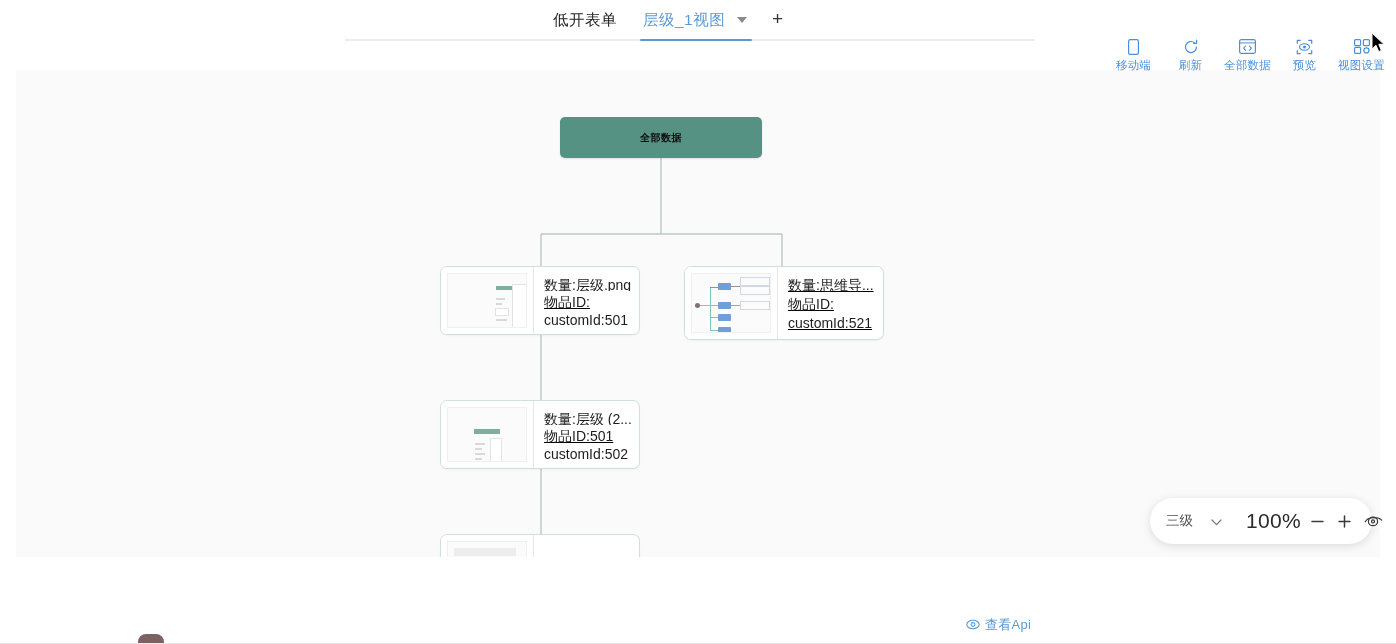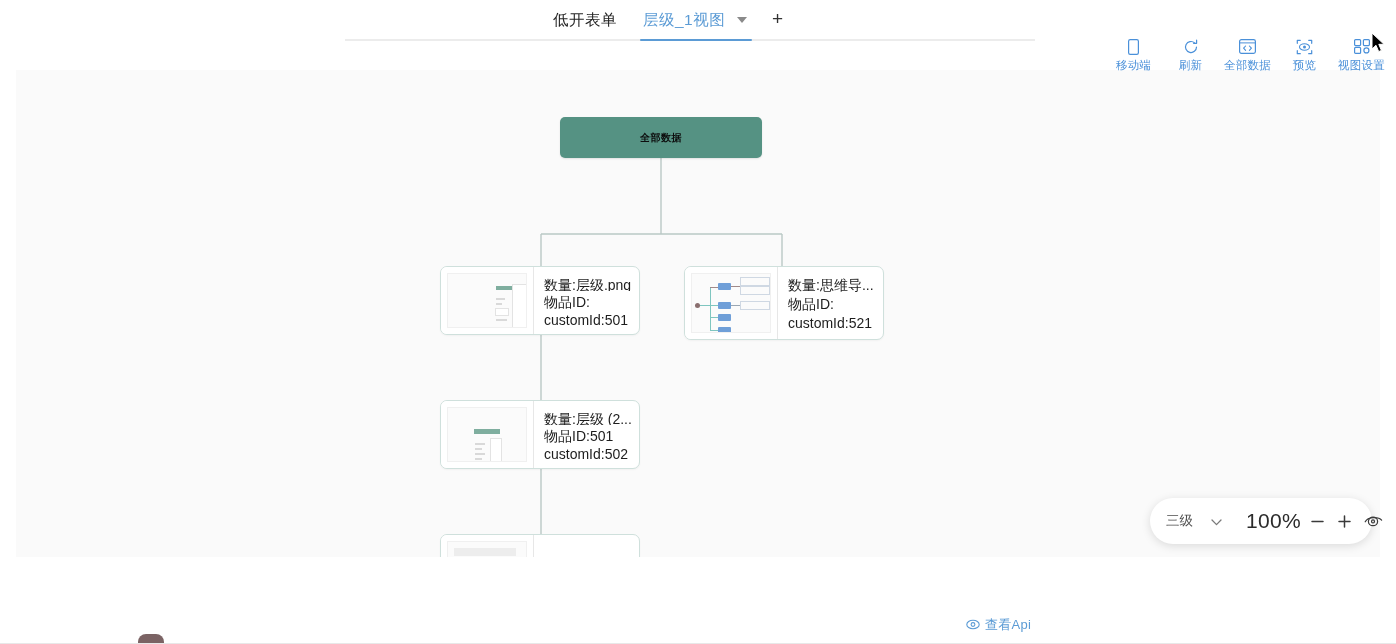--- a/index.html
+++ b/index.html
@@ -104,20 +104,21 @@
     position:relative; overflow:hidden;
   }
   .card .thumb-inner {
     position:absolute; left:6px; top:6px; right:6px; bottom:6px;
     background:#fbfbfb; border:1px solid #f0f0f0; overflow:hidden;
   }
   .card .meta {
     flex:1 1 auto; padding:8px 8px 8px 10px;
     display:flex; flex-direction:column; justify-content:center;
     gap:1px;
+    text-decoration:underline;
   }
   .card .meta div {
     font-size:14px; color:#1d1d1d; line-height:1.45; white-space:nowrap;
     overflow:hidden;
   }
 
   
   .mini-green-bar { position:absolute; background:#7fae9f; }
   .mini-line { position:absolute; background:#d9d9d9; }
   .mini-box { position:absolute; border:1px solid #e3e3e3; background:#fff; }

